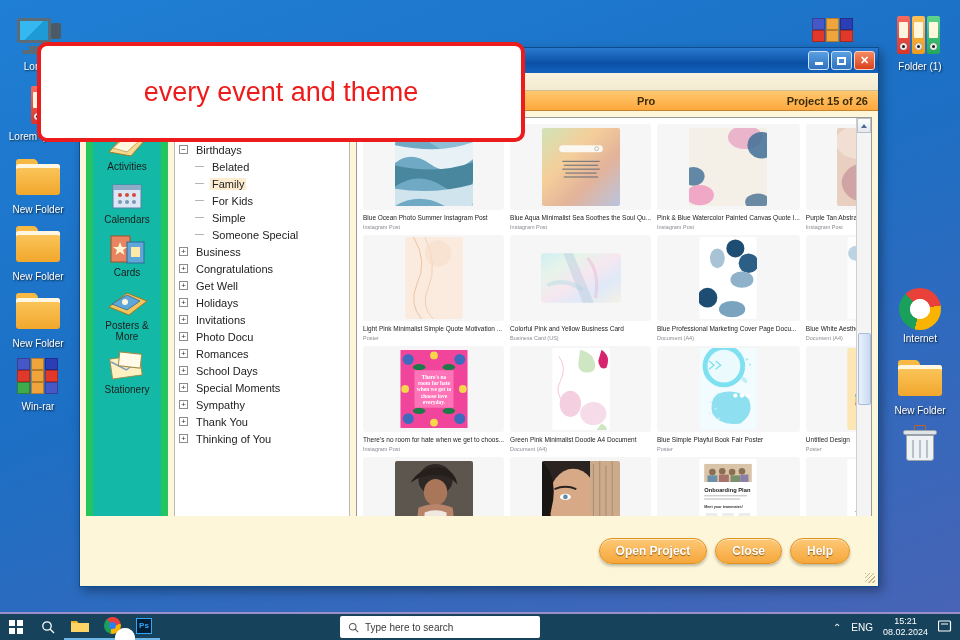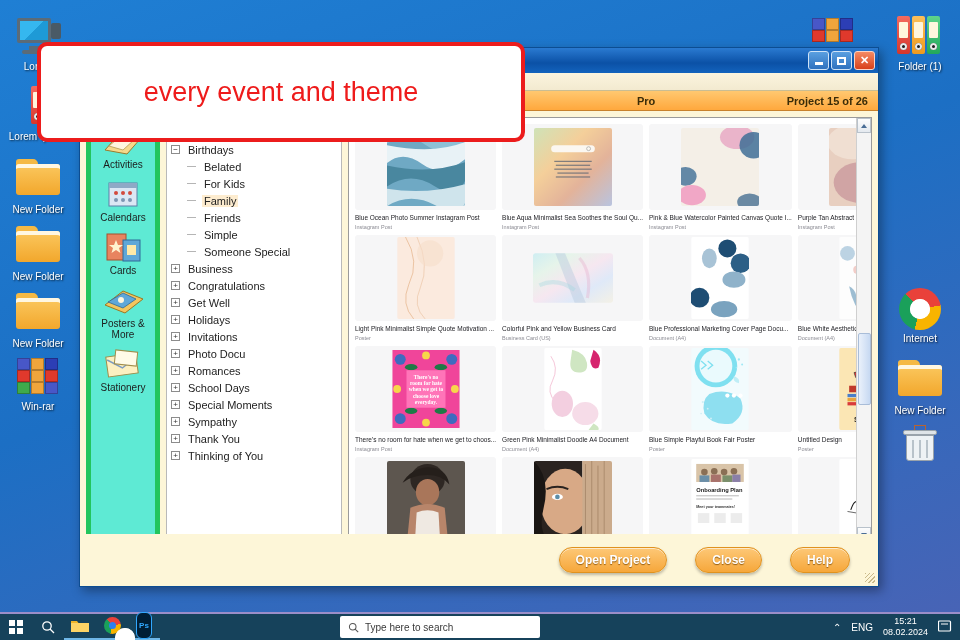--- a/index.html
+++ b/index.html
@@ -129,21 +129,21 @@
     display: flex; align-items: center; color: #3b2c08;
     font-size: 11px; font-weight: bold;
   }
   #header-bar .pro { margin-left: 530px; padding-left: 27px; }
   #header-bar .count { margin-left: auto; margin-right: 10px; }
 
   #win-body { position: relative; height: 432px; display: flex; padding: 6px 6px 0 6px; gap: 6px; }
 
   
   #cat-sidebar {
-    width: 74px; background: #5eead4; border: 5px solid #22c55e;
+    width: 82px; background: #14b8a6; border: 7px solid #22c55e;
     padding-top: 2px; overflow: hidden;
   }
   .cat-item { text-align:center; margin-bottom: 7px; cursor: pointer; }
   .cat-ico { width: 44px; height: 34px; margin: 0 auto 1px; position: relative; }
   .cat-label { font-size: 10px; color: #1c1c1c; line-height: 11px; }
 
   
   #tree-panel {
     width: 176px; background: #fff; border: 1px solid #b9b9b9;
     padding: 6px 4px 0 4px; overflow: hidden; font-size: 11px; color: #222;
@@ -180,22 +180,22 @@
   #vscroll { position:absolute; top:0; right:0; bottom:0; width:15px; background:#f4f4f4; border-left:1px solid #cfcfcf; }
   .sb-arrow { height:15px; background: linear-gradient(#fdfdfd,#e4e9ef); border:1px solid #b9c2cb; display:flex; align-items:center; justify-content:center; cursor:pointer;}
   .sb-arrow .ch { width:0;height:0;border-left:3px solid transparent;border-right:3px solid transparent; }
   .sb-arrow.up .ch { border-bottom:4px solid #4a6d96; }
   .sb-arrow.down .ch { border-top:4px solid #4a6d96; }
   #sb-thumb { position:absolute; left:1px; width:13px; height:72px; top:215px;
     background: linear-gradient(90deg,#eaf1fb,#c7d9f2); border:1px solid #a9bdd8; border-radius:2px; cursor:pointer;}
 
   
   #win-footer {
-    position:absolute; left:0; right:0; bottom:0; height:52px; background:#fdf6d8;
-    display:flex; align-items:center; justify-content:flex-end; gap:28px; padding-right:28px;
+    position:absolute; left:0; right:0; bottom:0; height:70px; background:#fdf6d8;
+    display:flex; align-items:center; justify-content:flex-end; gap:8px; padding-right:28px;
   }
   .pill {
     background: linear-gradient(#fdc877,#f6a73b); border:1px solid #e0921f;
     border-radius: 14px; color:#fff; font-size:12px; font-weight:bold;
     padding: 5px 16px; cursor:pointer;
     text-shadow: 0 1px 1px rgba(120,70,0,.8);
     box-shadow: 0 2px 3px rgba(0,0,0,.25), inset 0 1px 0 rgba(255,255,255,.6);
   }
   #resize-grip { position:absolute; right:3px; bottom:3px; width:10px; height:10px;
     background: repeating-linear-gradient(135deg,#c9b98a 0 1px,transparent 1px 3px); }
@@ -431,31 +431,27 @@
             <span class="txt">Announcements</span>
           </div>
           <div class="tnode">
             <span class="box">−</span>
             <span class="txt">Birthdays</span>
           </div>
           <div class="tnode child">
             <span class="dash"></span>
             <span class="txt">Belated</span>
           </div>
+          <div class="tnode child sel">
+            <span class="dash"></span>
+            <span class="txt">Family</span>
+          </div>
           <div class="tnode child">
             <span class="dash"></span>
             <span class="txt">For Kids</span>
-          </div>
-          <div class="tnode child sel">
-            <span class="dash"></span>
-            <span class="txt">Family</span>
-          </div>
-          <div class="tnode child">
-            <span class="dash"></span>
-            <span class="txt">Friends</span>
           </div>
           <div class="tnode child">
             <span class="dash"></span>
             <span class="txt">Simple</span>
           </div>
           <div class="tnode child">
             <span class="dash"></span>
             <span class="txt">Someone Special</span>
           </div>
           <div class="tnode">
@@ -873,21 +869,21 @@
         <path d="M0 2h6l1.5 2H18v9H0z" fill="#f0b429"></path>
         <path d="M0 4h18v9H0z" fill="#fdd365"></path>
       </svg>
   </div>
   <div class="tb-item active">
     <div class="chrome" style="width:17px;height:17px;">
         <div class="ball" style="left:5px;top:5px;width:7px;height:7px;"></div>
       </div>
   </div>
   <div class="tb-item active">
-    <div style="width:16px;height:27px;background:#001e36;border:1px solid #31a8ff;border-radius:6px;color:#31a8ff;font-size:8px;font-weight:bold;display:flex;align-items:center;justify-content:center;">Ps</div>
+    <div style="width:16px;height:16px;background:#001e36;border:1px solid #31a8ff;border-radius:0;color:#31a8ff;font-size:8px;font-weight:bold;display:flex;align-items:center;justify-content:center;">Ps</div>
   </div>
 
   <div id="search-box">
     <svg width="11" height="11" viewBox="0 0 14 14">
         <circle cx="6" cy="6" r="4.2" fill="none" stroke="#555" stroke-width="1.3"></circle>
         <line x1="9" y1="9" x2="13" y2="13" stroke="#555" stroke-width="1.3"></line>
       </svg>
     <span>Type here to search</span>
   </div>
 

